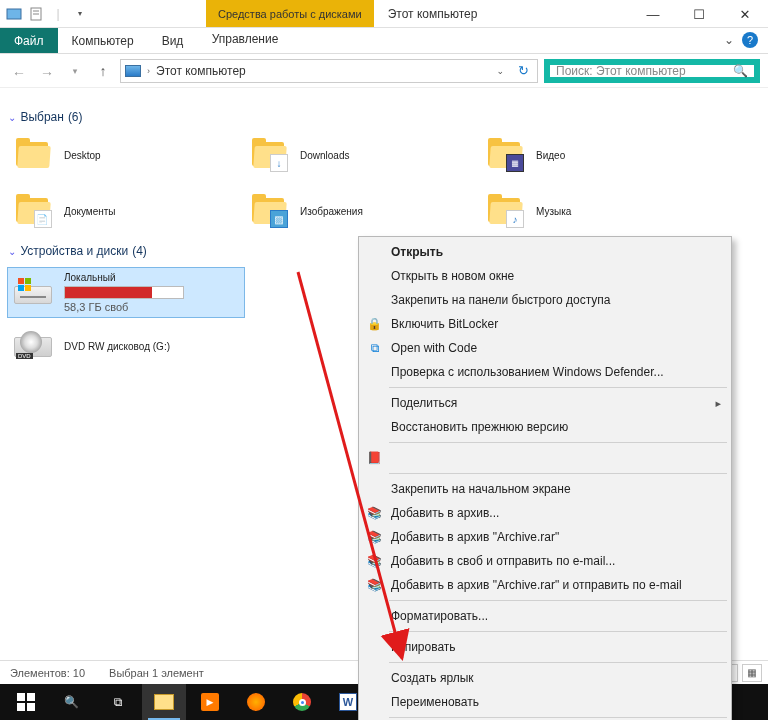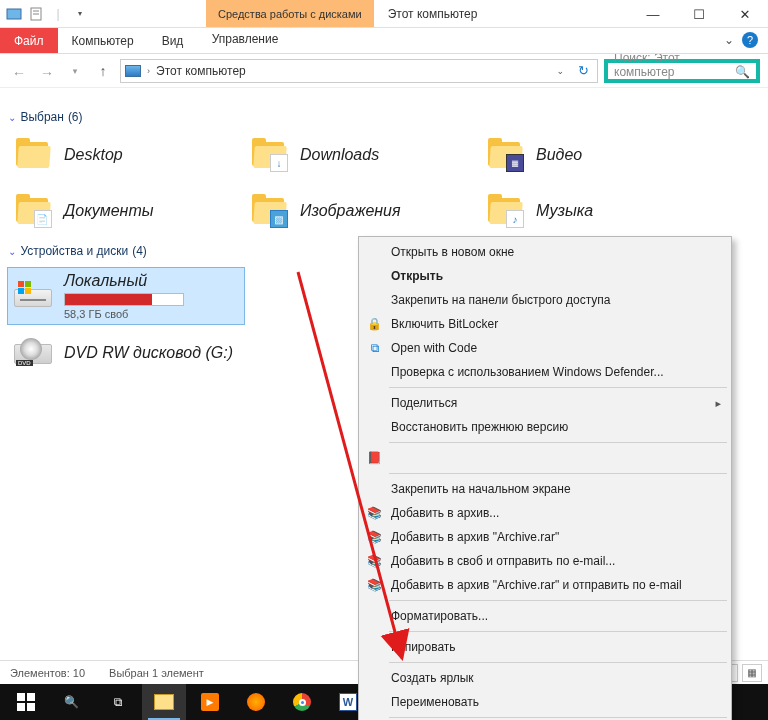--- a/index.html
+++ b/index.html
@@ -2,44 +2,44 @@
 <html><head>
 <meta charset="utf-8">
 <style>
 * { margin: 0; padding: 0; box-sizing: border-box; font-family: 'Segoe UI', Tahoma, sans-serif; }
 body { width: 768px; height: 720px; background: #fff; position: relative; overflow: hidden; font-size: 12px; color: #000; }
 
 
 .titlebar { height: 28px; background: #fff; display: flex; align-items: center; border-bottom: 1px solid #e0e0e0; position: relative; }
 .titlebar .qat { display: flex; align-items: center; gap: 6px; padding-left: 6px; }
 .titlebar .qat-icon { width: 16px; height: 16px; display: inline-flex; align-items: center; justify-content: center; }
-.titlebar .drive-tools { background: #fdba74; padding: 4px 12px; font-size: 11px; color: #333; margin-left: 118px; height:100%; display:flex; align-items:center; }
+.titlebar .drive-tools { background: #eab308; padding: 4px 12px; font-size: 11px; color: #333; margin-left: 118px; height:100%; display:flex; align-items:center; }
 .titlebar .wtitle { margin-left: 14px; font-size: 12px; color: #333; }
 .titlebar .winctl { position: absolute; right: 0; top: 0; display: flex; }
 .titlebar .winbtn { width: 46px; height: 28px; display: flex; align-items: center; justify-content: center; cursor: pointer; font-size: 13px; color: #333; }
 
 
 .ribbon { height: 26px; display: flex; align-items: stretch; border-bottom: 1px solid #ddd; position:relative; }
-.ribbon .file { background: #ef4444; color: #fff; padding: 0 14px; display: flex; align-items: center; font-size: 12px; }
+.ribbon .file { background: #0f766e; color: #fff; padding: 0 14px; display: flex; align-items: center; font-size: 12px; }
 .ribbon .tab { padding: 0 14px; display: flex; align-items: center; cursor: pointer; color: #333; }
 .ribbon .mgmt { color:#333; position:absolute; left:187px; width:116px; text-align:center; top:4px; font-size:12px;}
 .ribbon .expand { position:absolute; right:34px; top:5px; color:#555; }
 .ribbon .help { position:absolute; right:10px; top:4px; width:16px; height:16px; border-radius:50%; background:#1979ca; color:#fff; font-size:11px; display:flex; align-items:center; justify-content:center; }
 
 
 .addr { height: 34px; display: flex; align-items: center; padding: 0 8px; gap: 6px; border-bottom:1px solid #eee; }
 .navarrow { width:22px; height:22px; display:flex; align-items:center; justify-content:center; color:#999; border-radius:2px; font-size:14px;}
 .uparrow { color:#555; }
 .addrbox { flex:1; height:24px; border:1px solid #ccc; display:flex; align-items:center; padding:0 4px; gap:6px; }
 .addrbox .pcicon { width:16px; height:12px; background:linear-gradient(#6eb5e8,#2a7bc8); border:1px solid #3a6fa0; }
 .addrbox .chev { color:#666; font-size:9px;}
 .addrbox .path { font-size:12px; color:#333; flex:1;}
 .addrbox .drop { color:#555; font-size:9px; padding:0 4px;}
 .addrbox .refresh { color:#1979ca; padding:0 4px; font-size:13px;}
-.searchbox { width:156px; height:24px; border:4px solid #14b8a6; display:flex; align-items:flex-end; padding:0 6px; color:#888; justify-content:space-between;}
+.searchbox { width:216px; height:24px; border:6px solid #14b8a6; display:flex; align-items:center; padding:0 6px; color:#888; justify-content:space-between;}
 
 
 .content { padding: 10px 0 0 8px; }
 .grouphdr { display:flex; align-items:center; gap:4px; color:#14355e; font-size:12px; margin: 12px 0 10px 0; cursor:pointer; }
 .grouphdr .chev { color:#5a5aee; font-size:10px; }
 .grouphdr .cnt { color:#14355e; }
 
 .itemsrow { display:flex; }
 .item { width: 236px; display:flex; align-items:center; gap:12px; padding:4px 6px; }
 .item.sel { background:#cde8ff; outline:1px solid #7cb8e8; }
@@ -54,21 +54,21 @@
 .drive-body { position:absolute; left:0; top:8px; width:38px; height:18px; background:linear-gradient(#f3f3f3,#d8d8d8); border:1px solid #bbb; border-radius:2px;}
 .drive-slot { position:absolute; left:6px; top:18px; width:26px; height:2px; background:#888;}
 .drive-win { position:absolute; left:4px; top:0; width:14px; height:14px; }
 .winlogo span{ position:absolute; width:6px; height:6px; }
 .winlogo .a{background:#f25022; left:0; top:0;}
 .winlogo .b{background:#7fba00; left:7px; top:0;}
 .winlogo .c{background:#00a4ef; left:0; top:7px;}
 .winlogo .d{background:#ffb900; left:7px; top:7px;}
 
 .item .lbls { display:flex; flex-direction:column; }
-.item .name { font-size:16px; color:#222;font-style:italic; }
+.item .name { font-size:10px; color:#222; }
 .item .sub { font-size:11px; color:#555; margin-top:2px;}
 .progress { width:120px; height:13px; border:1px solid #bbb; margin-top:3px; background:#fff; position:relative;}
 .progress .fill { position:absolute; left:0; top:0; bottom:0; background:#d22a2a; }
 
 .yadisk { width:38px; height:30px; }
 .yadisk svg { width:38px; height:30px;}
 
 .dvd-shape { width:38px; height:30px; position:relative;}
 .dvd-body { position:absolute; left:0; top:6px; width:38px; height:20px; background:linear-gradient(#e8e8e8,#cfcfcf); border:1px solid #bbb; border-radius:2px;}
 .dvd-disc { position:absolute; left:6px; top:0; width:22px; height:22px; border-radius:50%; background:radial-gradient(circle,#fff 0%,#ddd 40%,#aaa 70%,#ddd 100%);}
@@ -281,25 +281,25 @@
         </div>
       <div class="lbls">
           <span class="name">DVD RW дисковод (G:)</span>
         </div>
     </div>
   </div>
 
 </div>
 
 <div class="ctxmenu">
-  <div class="ctxitem">
-      <span>Открыть в новом окне</span>
-    </div>
   <div class="ctxitem bold">
       <span>Открыть</span>
+    </div>
+  <div class="ctxitem">
+      <span>Открыть в новом окне</span>
     </div>
   <div class="ctxitem">
       <span>Закрепить на панели быстрого доступа</span>
     </div>
   <div class="ctxitem">
       <span class="ic">🔒</span>
       <span>Включить BitLocker</span>
     </div>
   <div class="ctxitem">
       <span class="ic" style="color:#0078d7">⧉</span>

